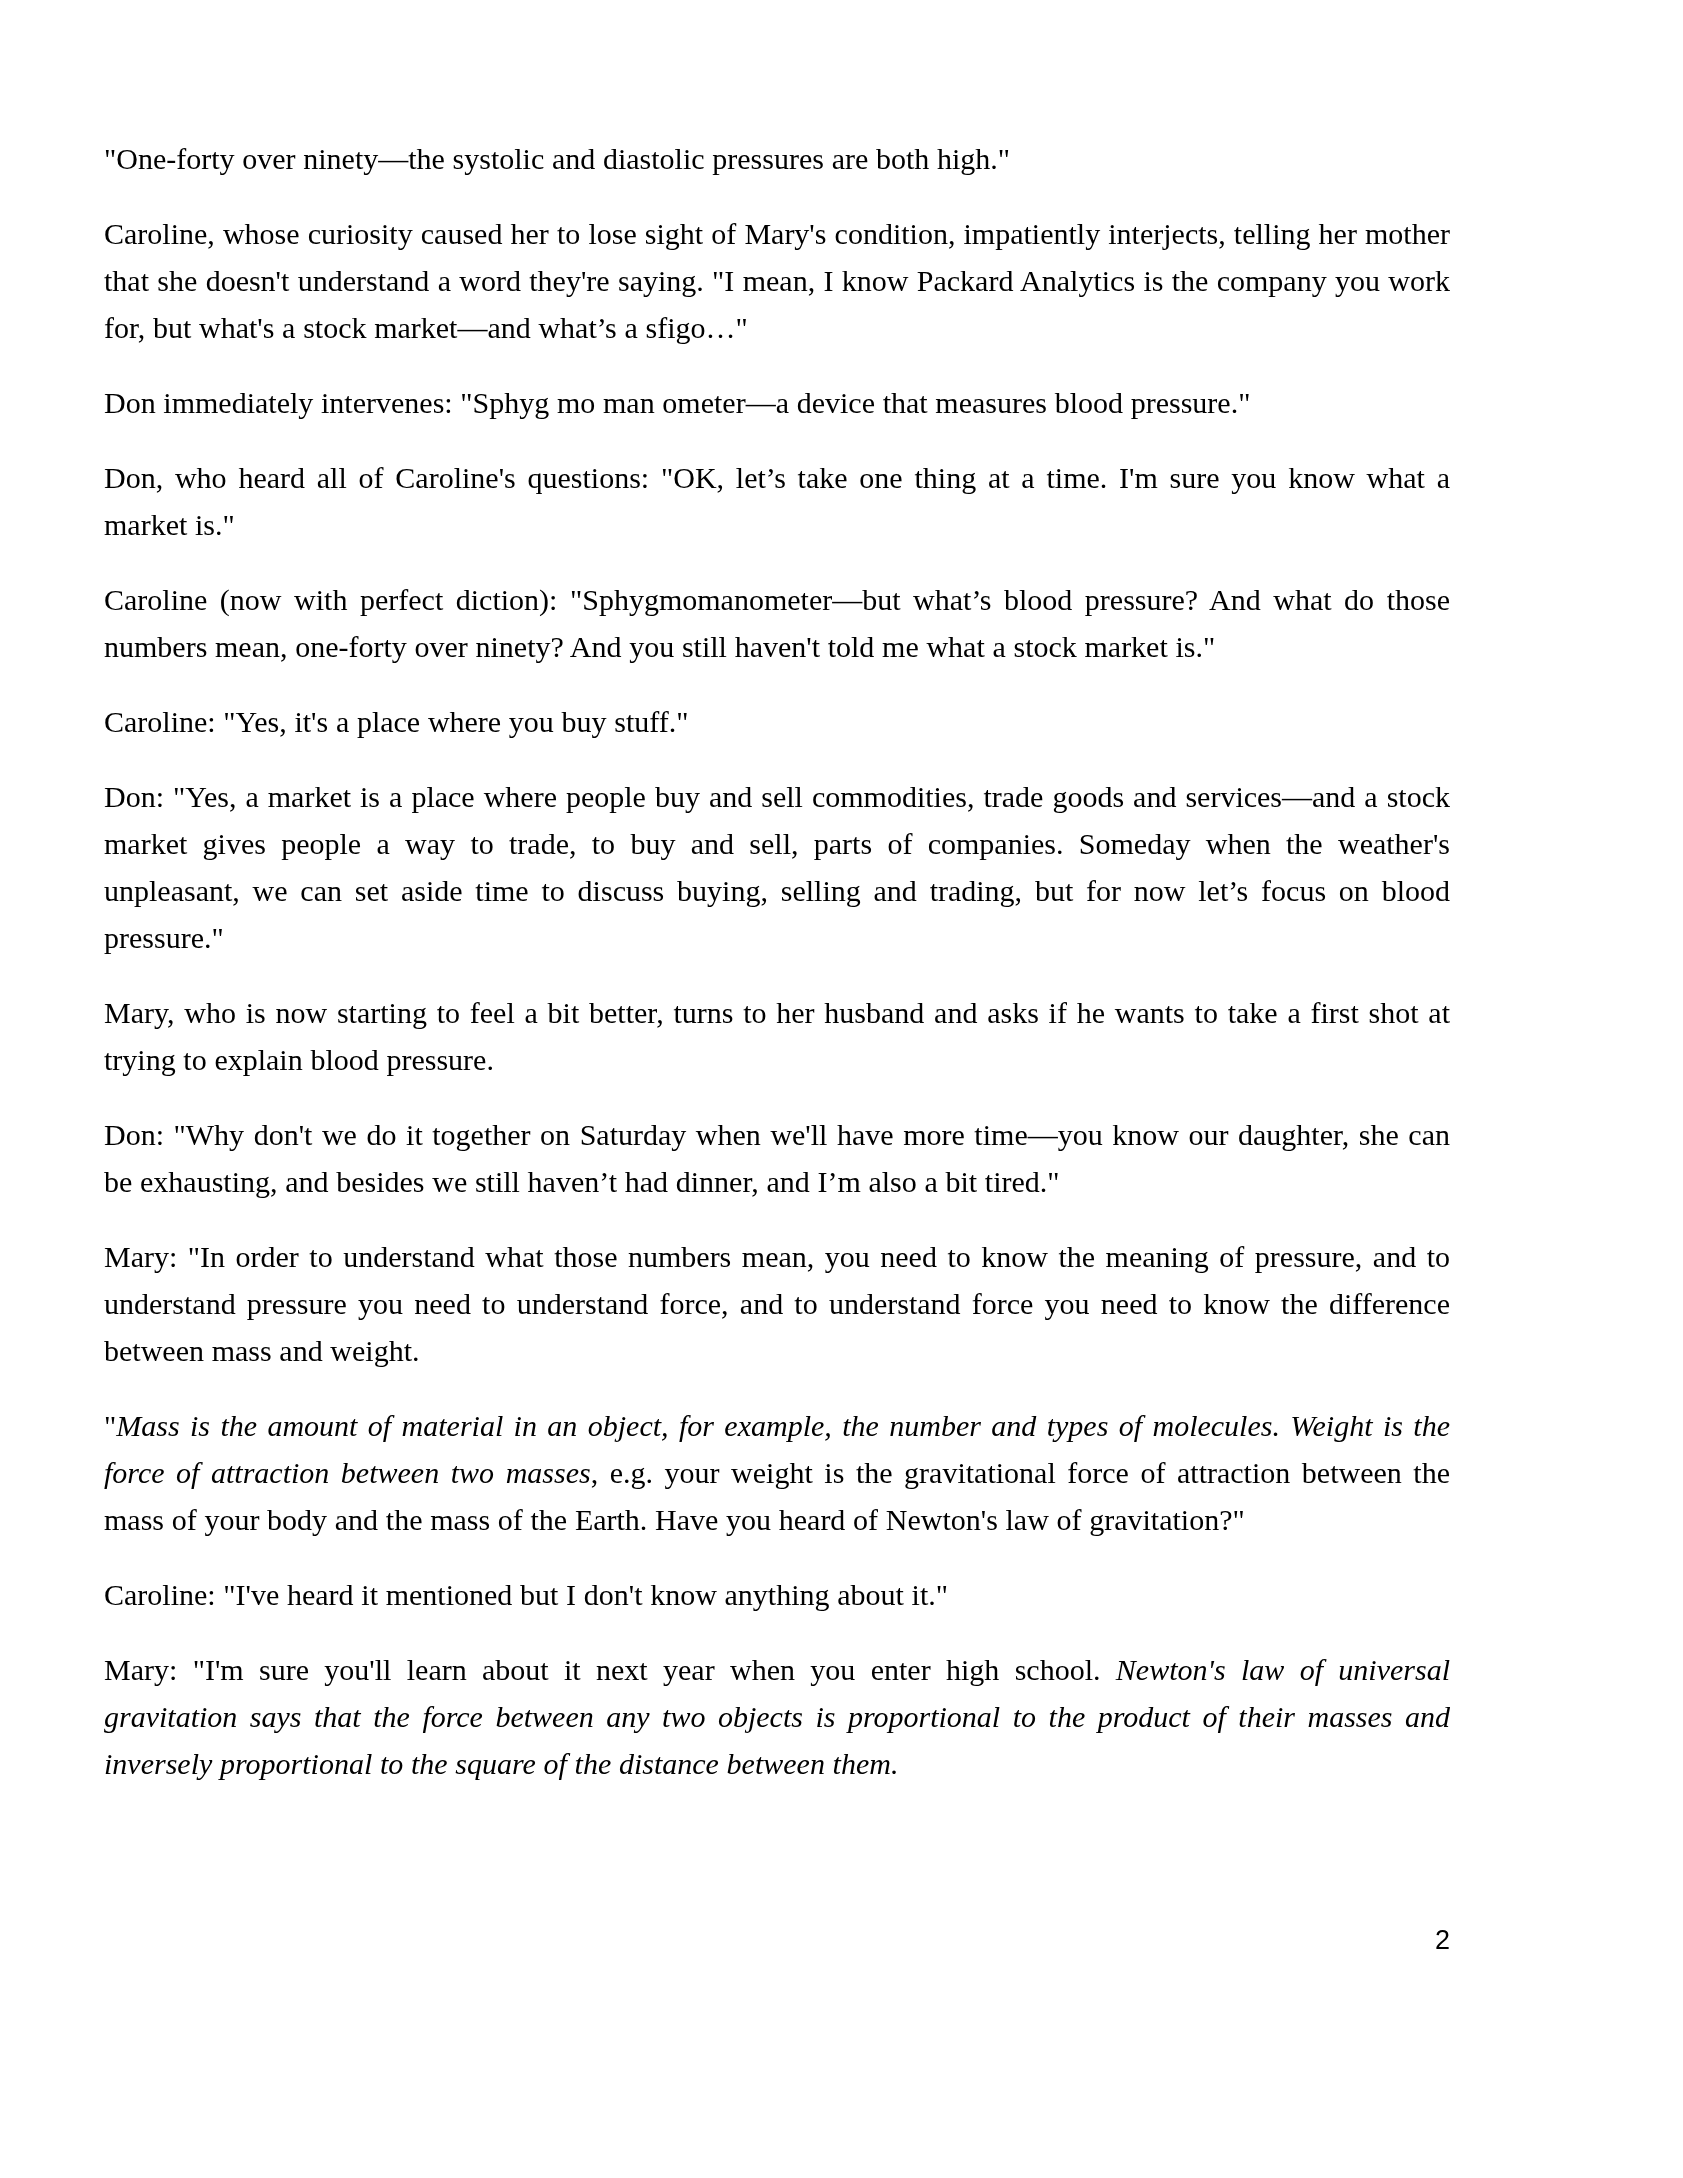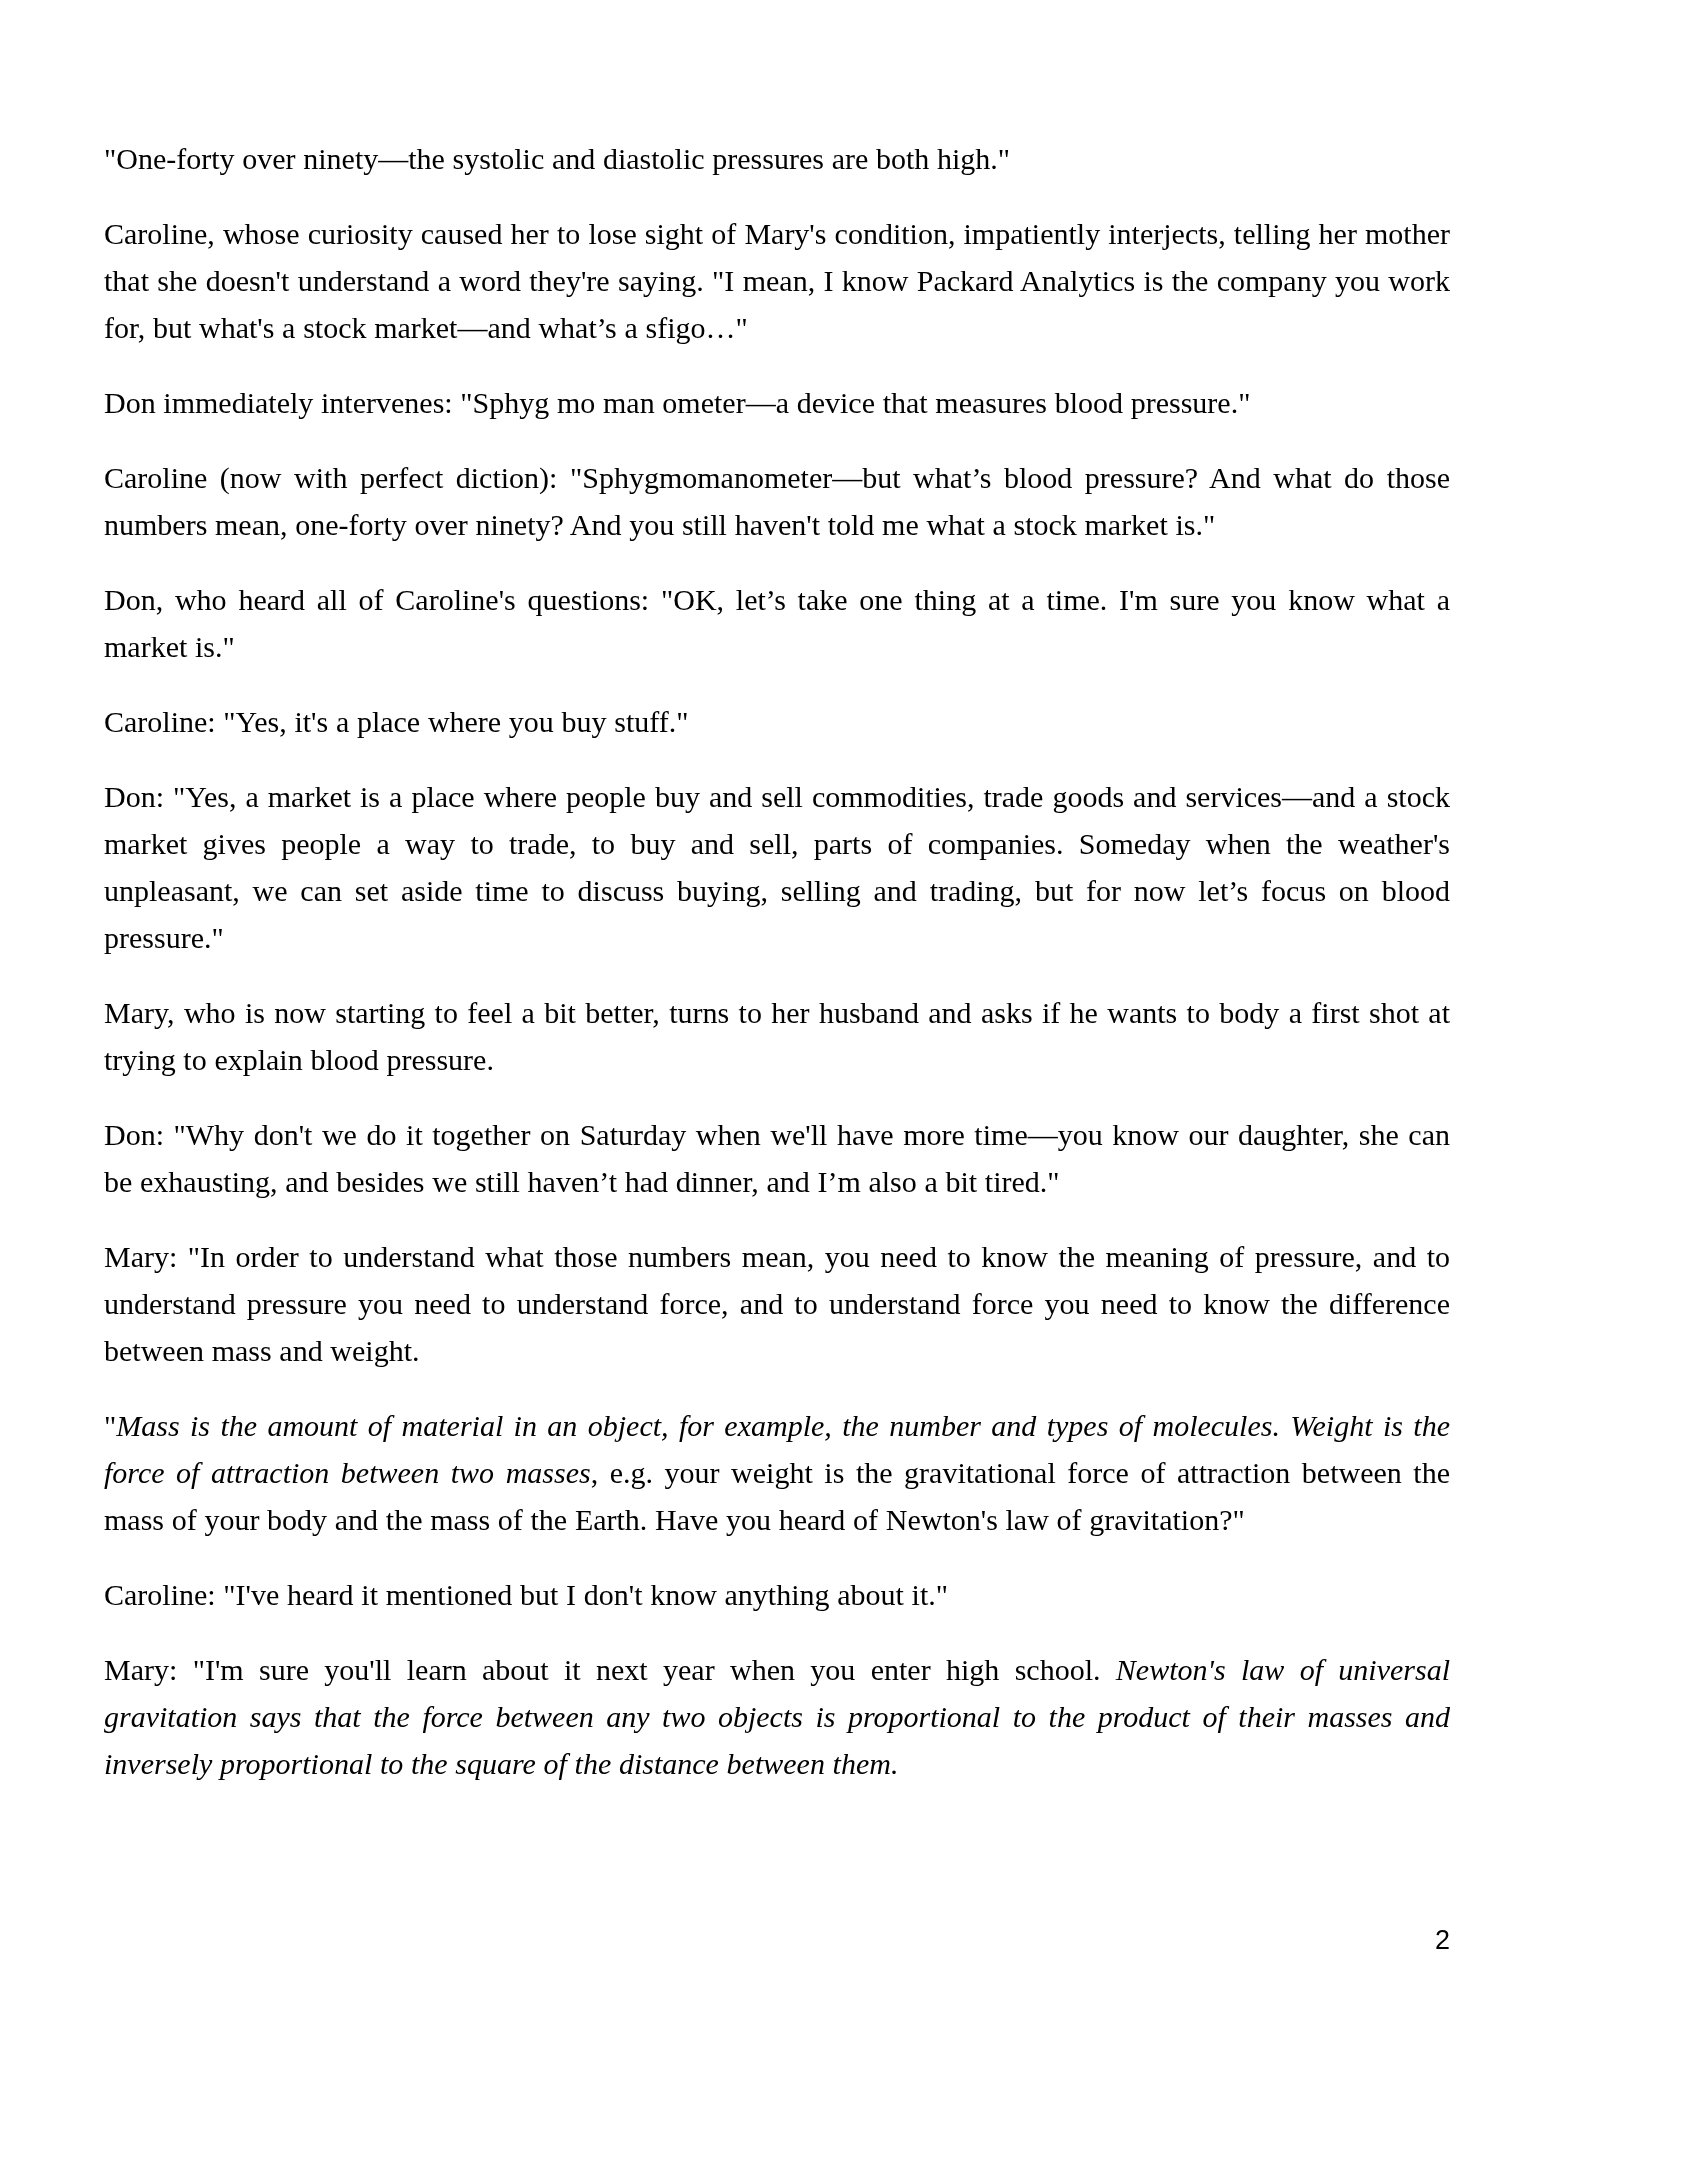--- a/index.html
+++ b/index.html
@@ -66,25 +66,25 @@
 </style>
 </head>
 <body>
 
 <div class="page">
 
   <div class="text-block">
     <p class="para"><span>"One-forty over ninety—the systolic and diastolic pressures are both high."</span></p>
     <p class="para"><span>Caroline, whose curiosity caused her to lose sight of Mary's condition, impatiently interjects, telling her mother that she doesn't understand a word they're saying. "I mean, I know Packard Analytics is the company you work for, but what's a stock market—and what’s a sfigo…"</span></p>
     <p class="para"><span>Don immediately intervenes: "Sphyg mo man ometer—a device that measures blood pressure."</span></p>
+    <p class="para"><span>Don, who heard all of Caroline's questions: "OK, let’s take one thing at a time. I'm sure you know what a market is."</span></p>
     <p class="para"><span>Caroline (now with perfect diction): "Sphygmomanometer—but what’s blood pressure? And what do those numbers mean, one-forty over ninety? And you still haven't told me what a stock market is."</span></p>
-    <p class="para"><span>Don, who heard all of Caroline's questions: "OK, let’s take one thing at a time. I'm sure you know what a market is."</span></p>
     <p class="para"><span>Caroline: "Yes, it's a place where you buy stuff."</span></p>
     <p class="para"><span>Don: "Yes, a market is a place where people buy and sell commodities, trade goods and services—and a stock market gives people a way to trade, to buy and sell, parts of companies. Someday when the weather's unpleasant, we can set aside time to discuss buying, selling and trading, but for now let’s focus on blood pressure."</span></p>
-    <p class="para"><span>Mary, who is now starting to feel a bit better, turns to her husband and asks if he wants to body a first shot at trying to explain blood pressure.</span></p>
+    <p class="para"><span>Mary, who is now starting to feel a bit better, turns to her husband and asks if he wants to take a first shot at trying to explain blood pressure.</span></p>
     <p class="para"><span>Don: "Why don't we do it together on Saturday when we'll have more time—you know our daughter, she can be exhausting, and besides we still haven’t had dinner, and I’m also a bit tired."</span></p>
     <p class="para"><span>Mary: "In order to understand what those numbers mean, you need to know the meaning of pressure, and to understand pressure you need to understand force, and to understand force you need to know the difference between mass and weight.</span></p>
     <p class="para"><span>"</span><span class="em">Mass is the amount of material in an object, for example, the number and types of molecules. Weight is the force of attraction between two masses</span><span>, e.g. your weight is the gravitational force of attraction between the mass of your body and the mass of the Earth. Have you heard of Newton's law of gravitation?"</span></p>
     <p class="para"><span>Caroline: "I've heard it mentioned but I don't know anything about it."</span></p>
     <p class="para"><span>Mary: "I'm sure you'll learn about it next year when you enter high school. </span><span class="em">Newton's law of universal gravitation says that the force between any two objects is proportional to the product of their masses and inversely proportional to the square of the distance between them.</span></p>
   </div>
 
   <div class="page-number">2</div>
 
 </div>

